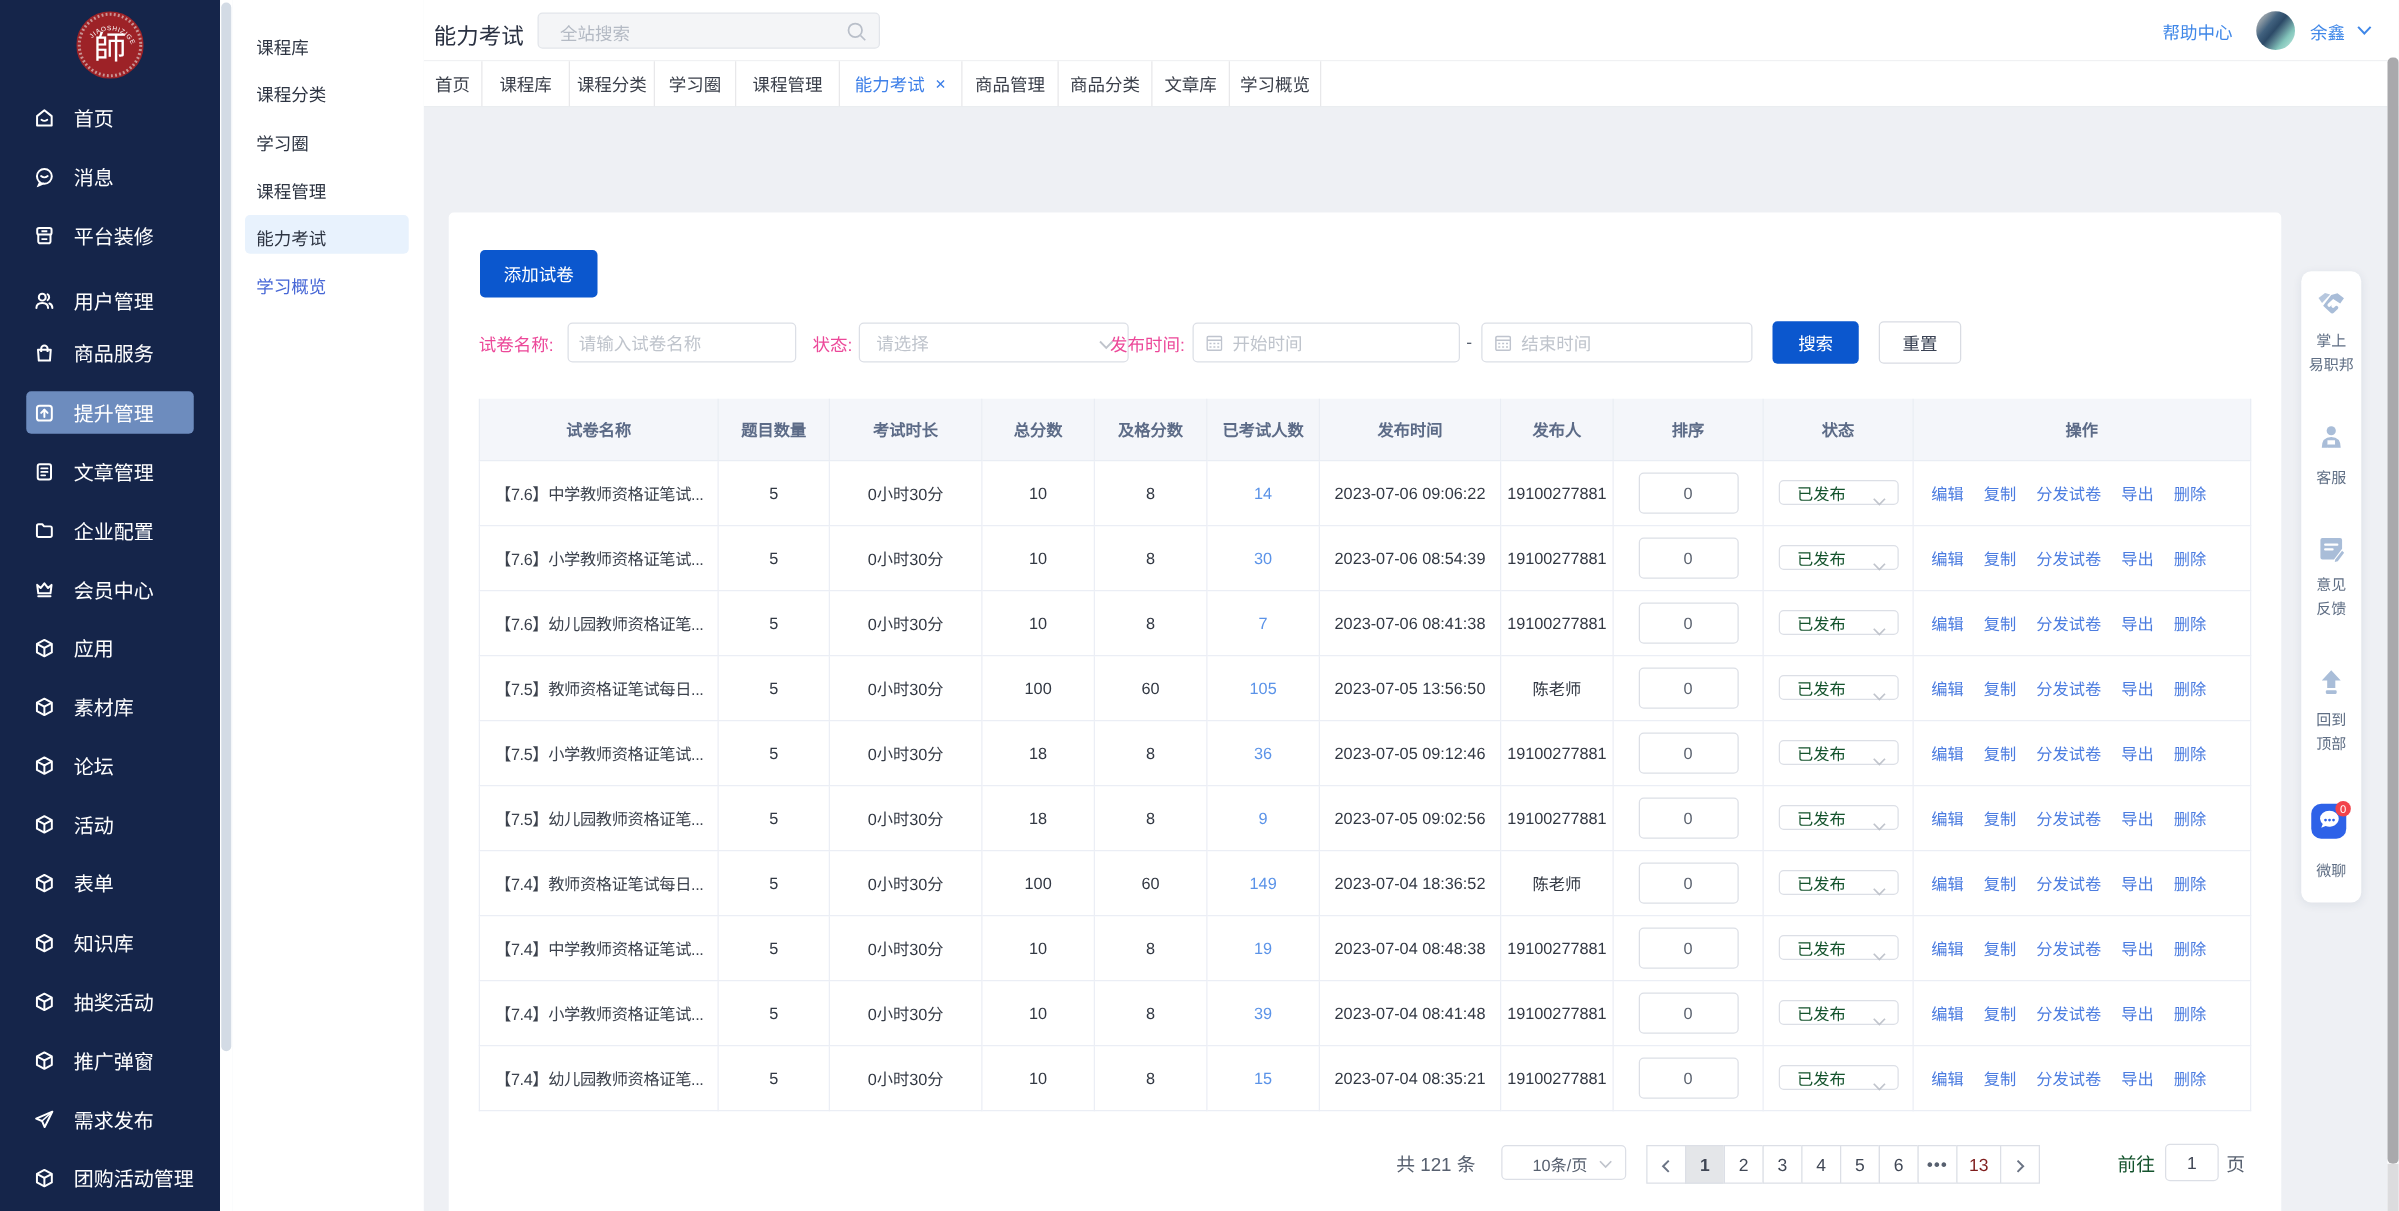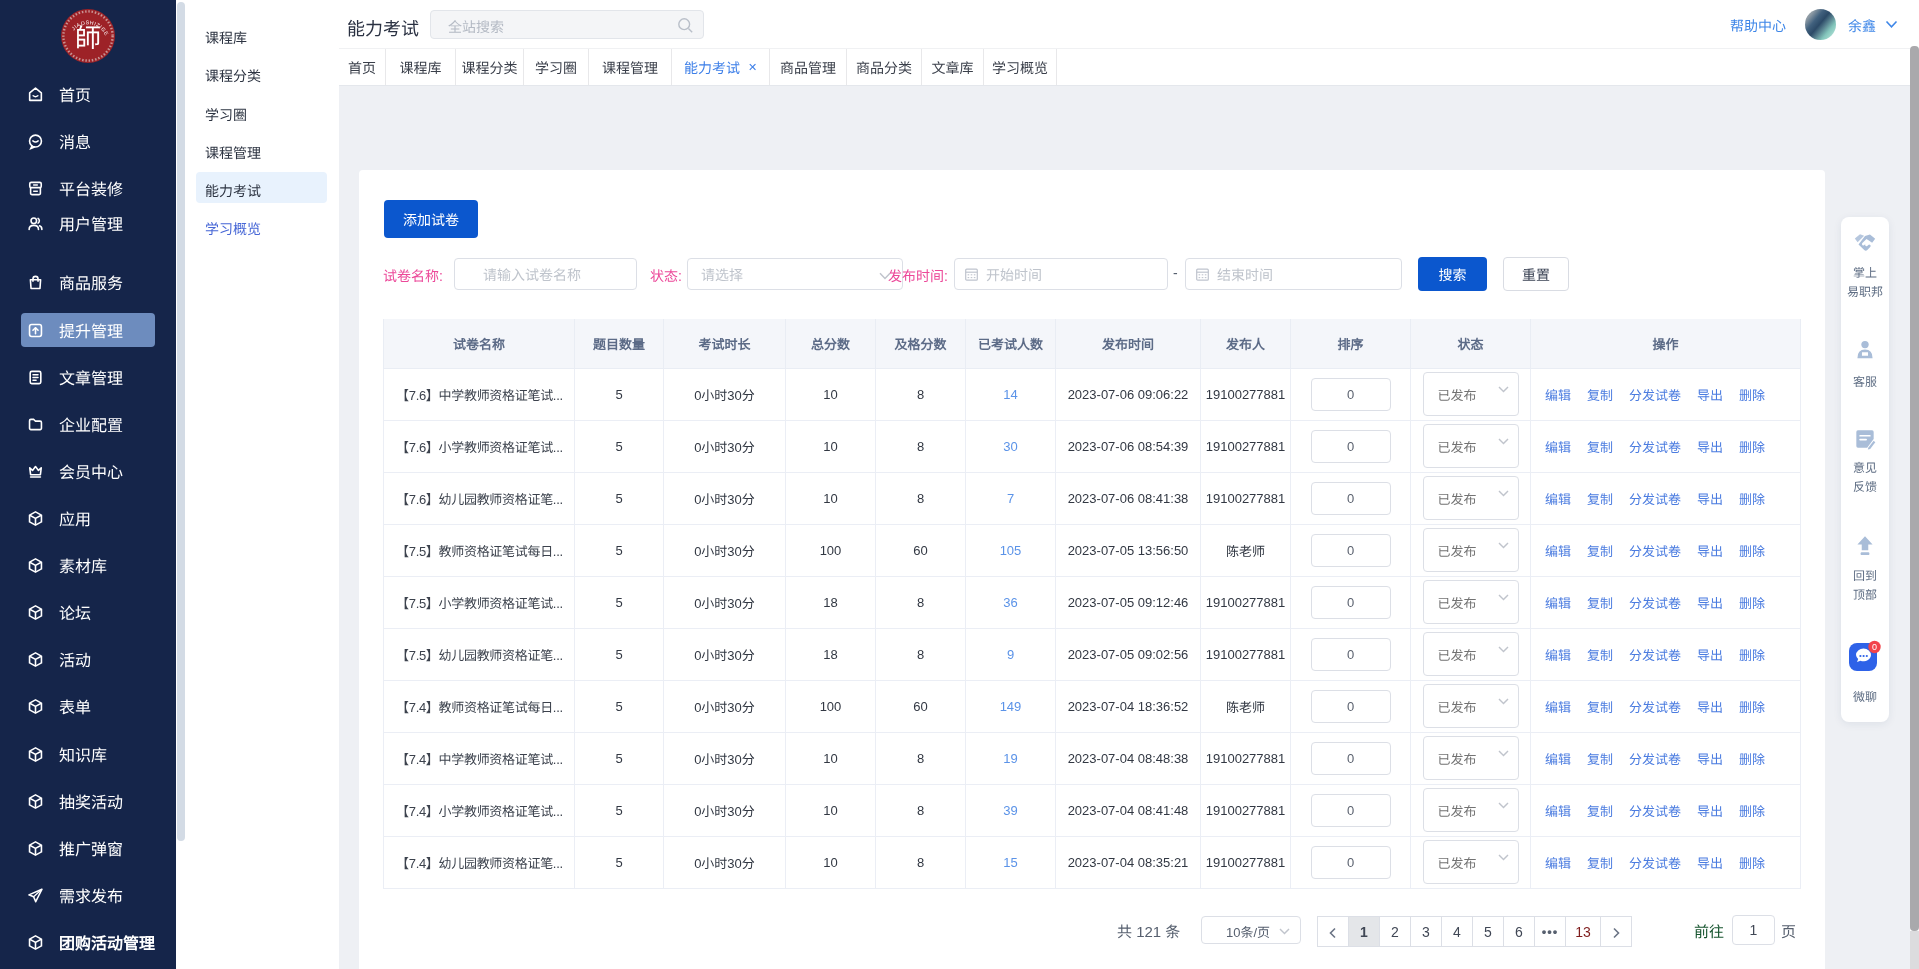--- a/index.html
+++ b/index.html
@@ -49,21 +49,21 @@
 .fbox { position:absolute; top:88px; height:32px; border:1px solid #dcdfe6; border-radius:4px; background:#fff; font-size:14px; color:#bfc4cc; display:flex; align-items:center; }
 .btn { position:absolute; top:87px; height:34px; border-radius:4px; font-size:14px; display:flex; align-items:center; justify-content:center; }
 
 #tbl { position:absolute; left:24px; top:149px; width:1417px; border-collapse:collapse; table-layout:fixed; font-size:13px; }
 #tbl th { height:49px; background:#f4f6fa; color:#5c6b87; font-weight:700; border:1px solid #e9edf4; border-top:none; }
 #tbl td { height:52px; border:1px solid #ebeef5; text-align:center; color:#323843; background:#fff; }
 #tbl td.nm { text-align:left; padding-left:12px; color:#3c424d; white-space:nowrap; overflow:hidden; letter-spacing:-0.3px; }
 #tbl td a { color:#4b7ce0; text-decoration:none; }
 #tbl td .num { color:#5b93e8; }
 .sortin { display:inline-flex; width:80px; height:33px; border:1px solid #dcdfe6; border-radius:4px; align-items:center; justify-content:center; color:#5c6370; }
-.statsel { display:inline-flex; width:96px; height:44px; border:1px solid #dcdfe6; border-radius:4px; align-items:center; position:relative; color:#737373; }
+.statsel { display:inline-flex; width:96px; height:20px; border:1px solid #dcdfe6; border-radius:4px; position:relative; color:#14532d; }
 .statsel span { margin-left:14px; }
 .statsel svg { position:absolute; right:9px; top:13px; }
 .ops a { margin:0 8px; white-space:nowrap; }
 #tbl td.ops { text-align:left; padding-left:6px; }
 
 #pager { position:absolute; left:0; top:744px; width:1466px; height:32px; font-size:14px; color:#57606f; }
 
 #fwidget { position:absolute; left:1841px; top:217px; width:48px; height:505px; background:#fff; border-radius:8px; box-shadow:0 2px 8px rgba(30,50,90,.08); z-index:8; }
 .fw-txt { position:absolute; width:48px; text-align:center; font-size:12px; color:#5f6e84; }
 
@@ -100,21 +100,21 @@
     </div>
 <div class="nav-item" style="top:171px;">
       <svg viewBox="0 0 16 16" fill="none" stroke="#fff" stroke-width="1.5" stroke-linejoin="round">
         <rect x="2.6" y="2.2" width="10.8" height="5" rx="1.4"></rect>
         <path d="M3.4 7.2 V12.4 A1.4 1.4 0 0 0 4.8 13.8 H11.2 A1.4 1.4 0 0 0 12.6 12.4 V7.2"></path>
         <path d="M5.8 4.7 H10.2" stroke-width="1.4"></path>
         <path d="M5.8 10.6 H10.2" stroke-width="1.4"></path>
       </svg>
       <span>平台装修</span>
     </div>
-<div class="nav-item" style="top:206px;padding-left:41px;">
+<div class="nav-item" style="top:223px;padding-left:41px;">
       <svg viewBox="0 0 16 16" fill="none" stroke="#fff" stroke-width="1.5" stroke-linecap="round">
         <circle cx="6.4" cy="5.4" r="2.6"></circle>
         <path d="M2 13.6 Q2 9.8 6.4 9.8 Q10.8 9.8 10.8 13.6"></path>
         <path d="M10.4 3.2 A2.6 2.6 0 0 1 10.4 7.6"></path>
         <path d="M11.8 10.2 Q14 11 14 13.6"></path>
       </svg>
       <span>用户管理</span>
     </div>
 <div class="nav-item" style="top:265px;">
       <svg viewBox="0 0 16 16" fill="none" stroke="#fff" stroke-width="1.5" stroke-linejoin="round">
@@ -215,21 +215,21 @@
       </svg>
       <span>推广弹窗</span>
     </div>
 <div class="nav-item" style="top:878px;">
       <svg viewBox="0 0 16 16" fill="none" stroke="#fff" stroke-width="1.5" stroke-linejoin="round">
         <path d="M14 2.2 L1.8 7.4 L6.2 9.2 L8.2 13.8 L10.4 9.4 Z"></path>
         <path d="M6.2 9.2 L14 2.2" stroke-width="1.2"></path>
       </svg>
       <span>需求发布</span>
     </div>
-<div class="nav-item" style="top:925px;font-weight:bold;">
+<div class="nav-item" style="top:925px;">
       <svg viewBox="0 0 16 16" fill="none" stroke="#fff" stroke-width="1.5" stroke-linejoin="round">
         <path d="M8 1.8 L13.6 4.8 V11.2 L8 14.2 L2.4 11.2 V4.8 Z"></path>
         <path d="M2.6 5 L8 7.9 L13.4 5"></path>
         <path d="M8 7.9 V14"></path>
       </svg>
       <span>团购活动管理</span>
     </div>
 </div>
 <div id="sb-track"></div>
 <div id="sb-thumb"></div>
@@ -271,21 +271,21 @@
 <div class="tab" style="width:75px;">商品分类</div>
 <div class="tab" style="width:62px;">文章库</div>
 <div class="tab" style="width:73px;">学习概览</div>
 </div>
 <div id="content">
   <div id="card2">
     <div id="addbtn">添加试卷</div>
     <div id="filters">
 <div class="flabel" style="left:24px;">试卷名称:</div>
 <div class="fbox" style="left:95px;width:183px;">
-          <span style="margin-left:28px;">请输入试卷名称</span>
+          <span style="margin-left:8px;">请输入试卷名称</span>
         </div>
 <div class="flabel" style="left:291px;">状态:</div>
 <div class="fbox" style="left:328px;width:216px;">
           <span style="margin-left:13px;">请选择</span>
           <svg width="12" height="8" viewBox="0 0 12 8" style="position:absolute;right:11px;top:13px;">
             <path d="M1 1.2 L6 6.4 L11 1.2" fill="none" stroke="#c0c4cc" stroke-width="1.5"></path>
           </svg>
         </div>
 <div class="flabel" style="left:529px;">发布时间:</div>
 <div class="fbox" style="left:595px;width:214px;">

